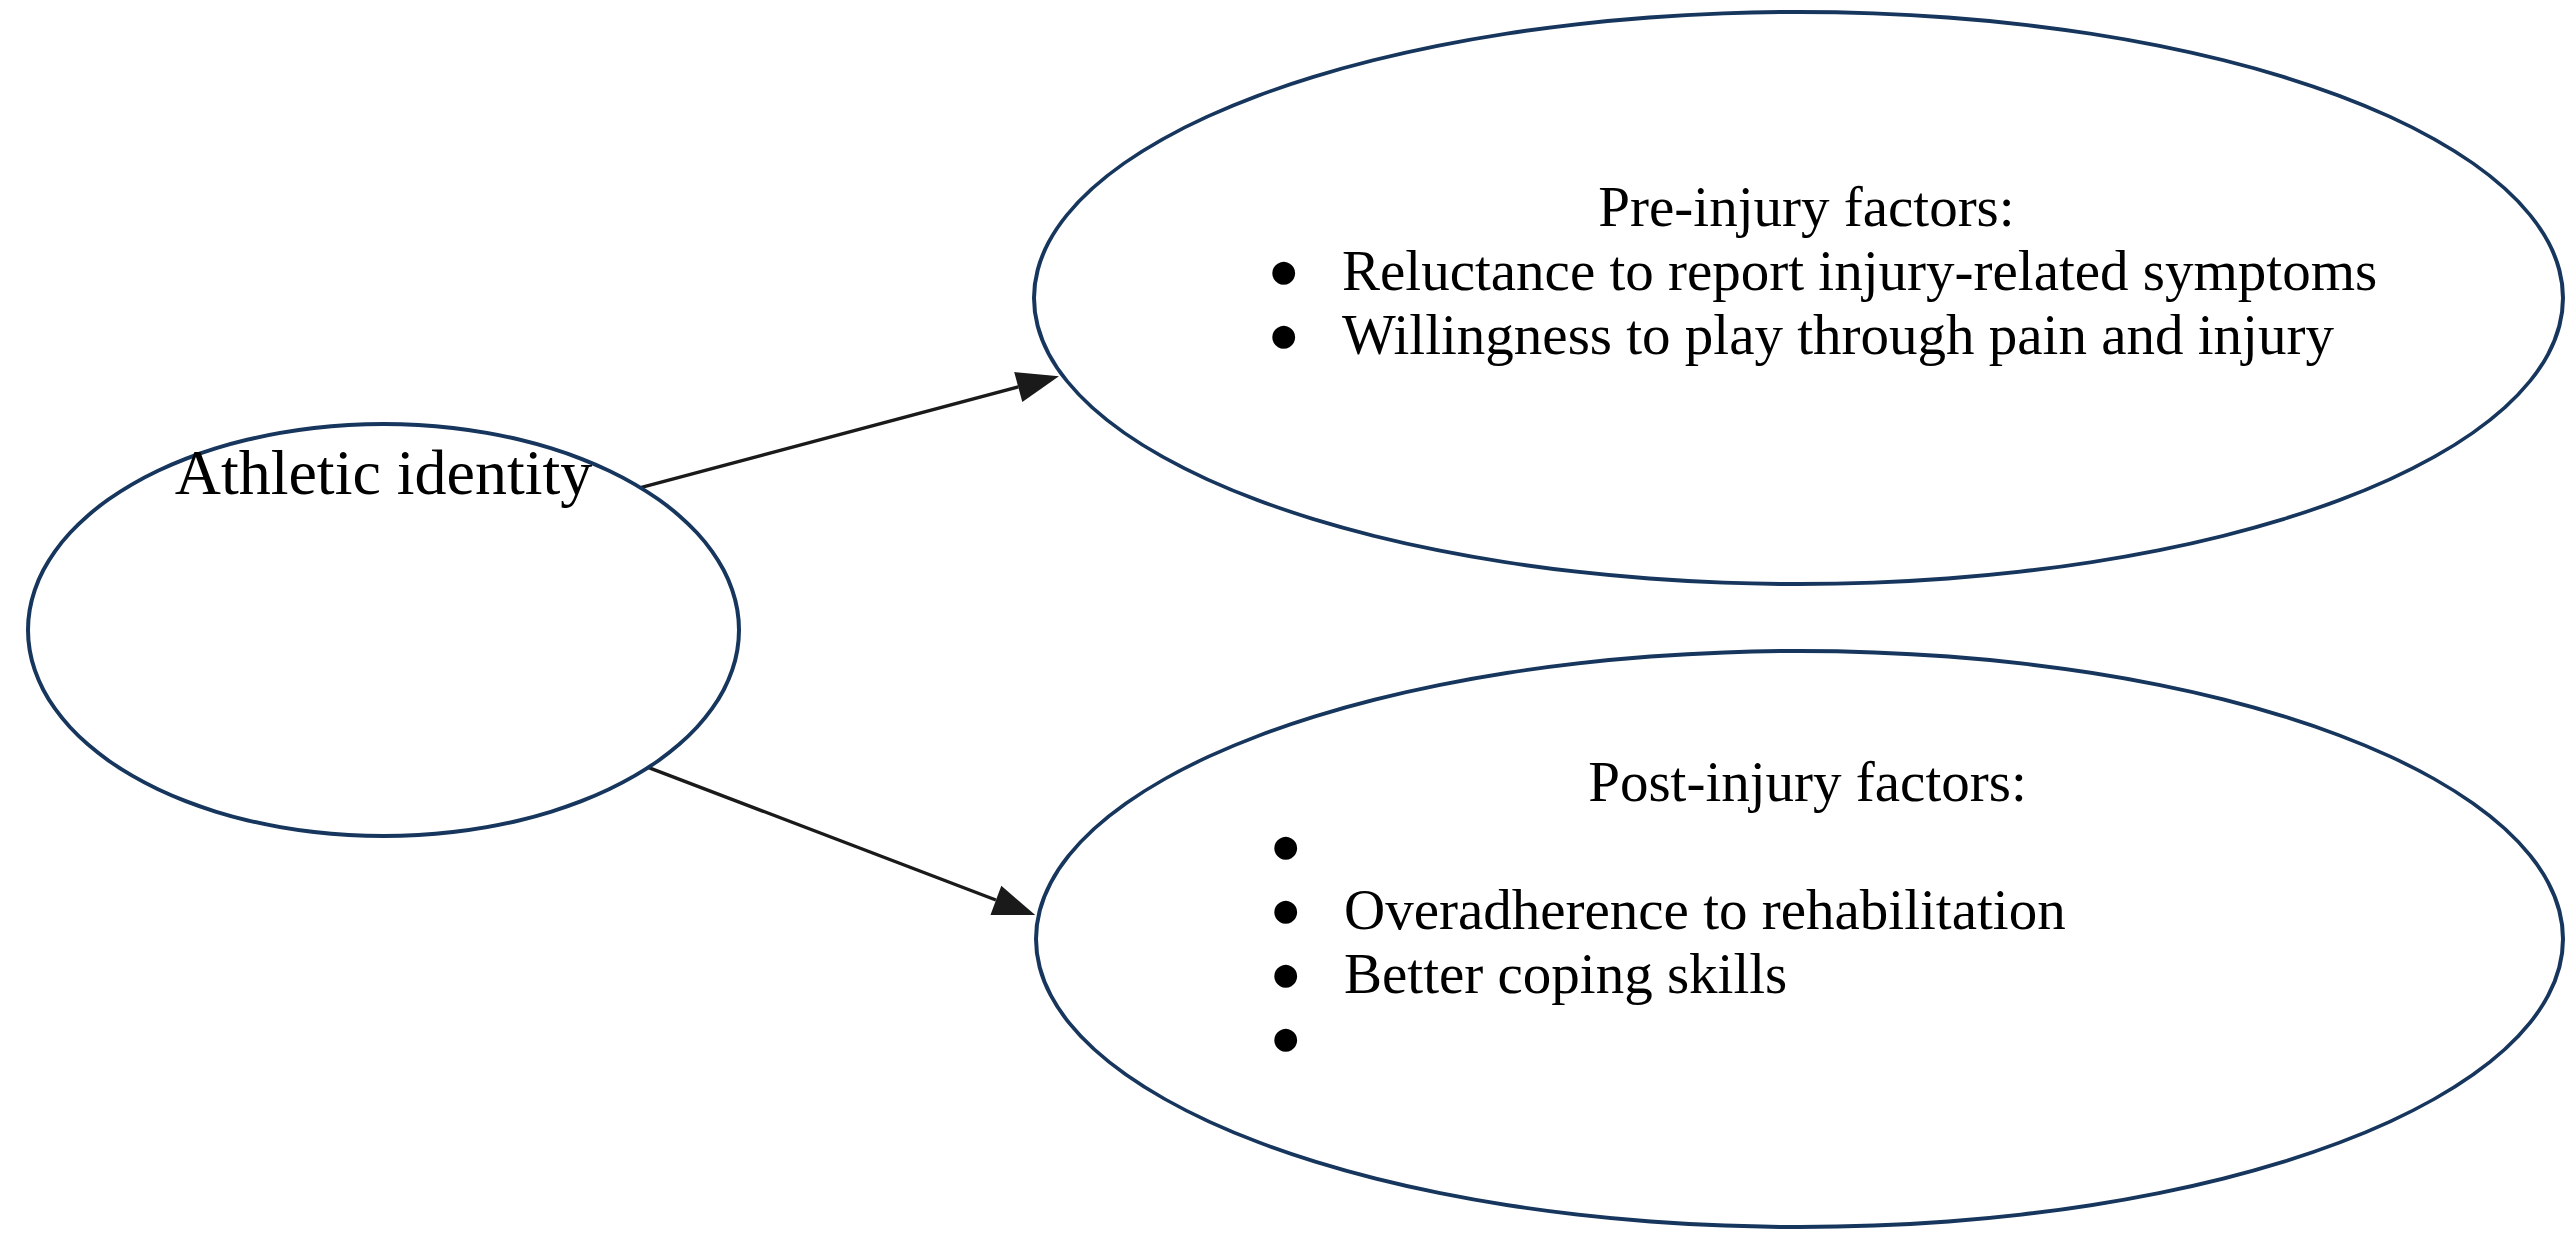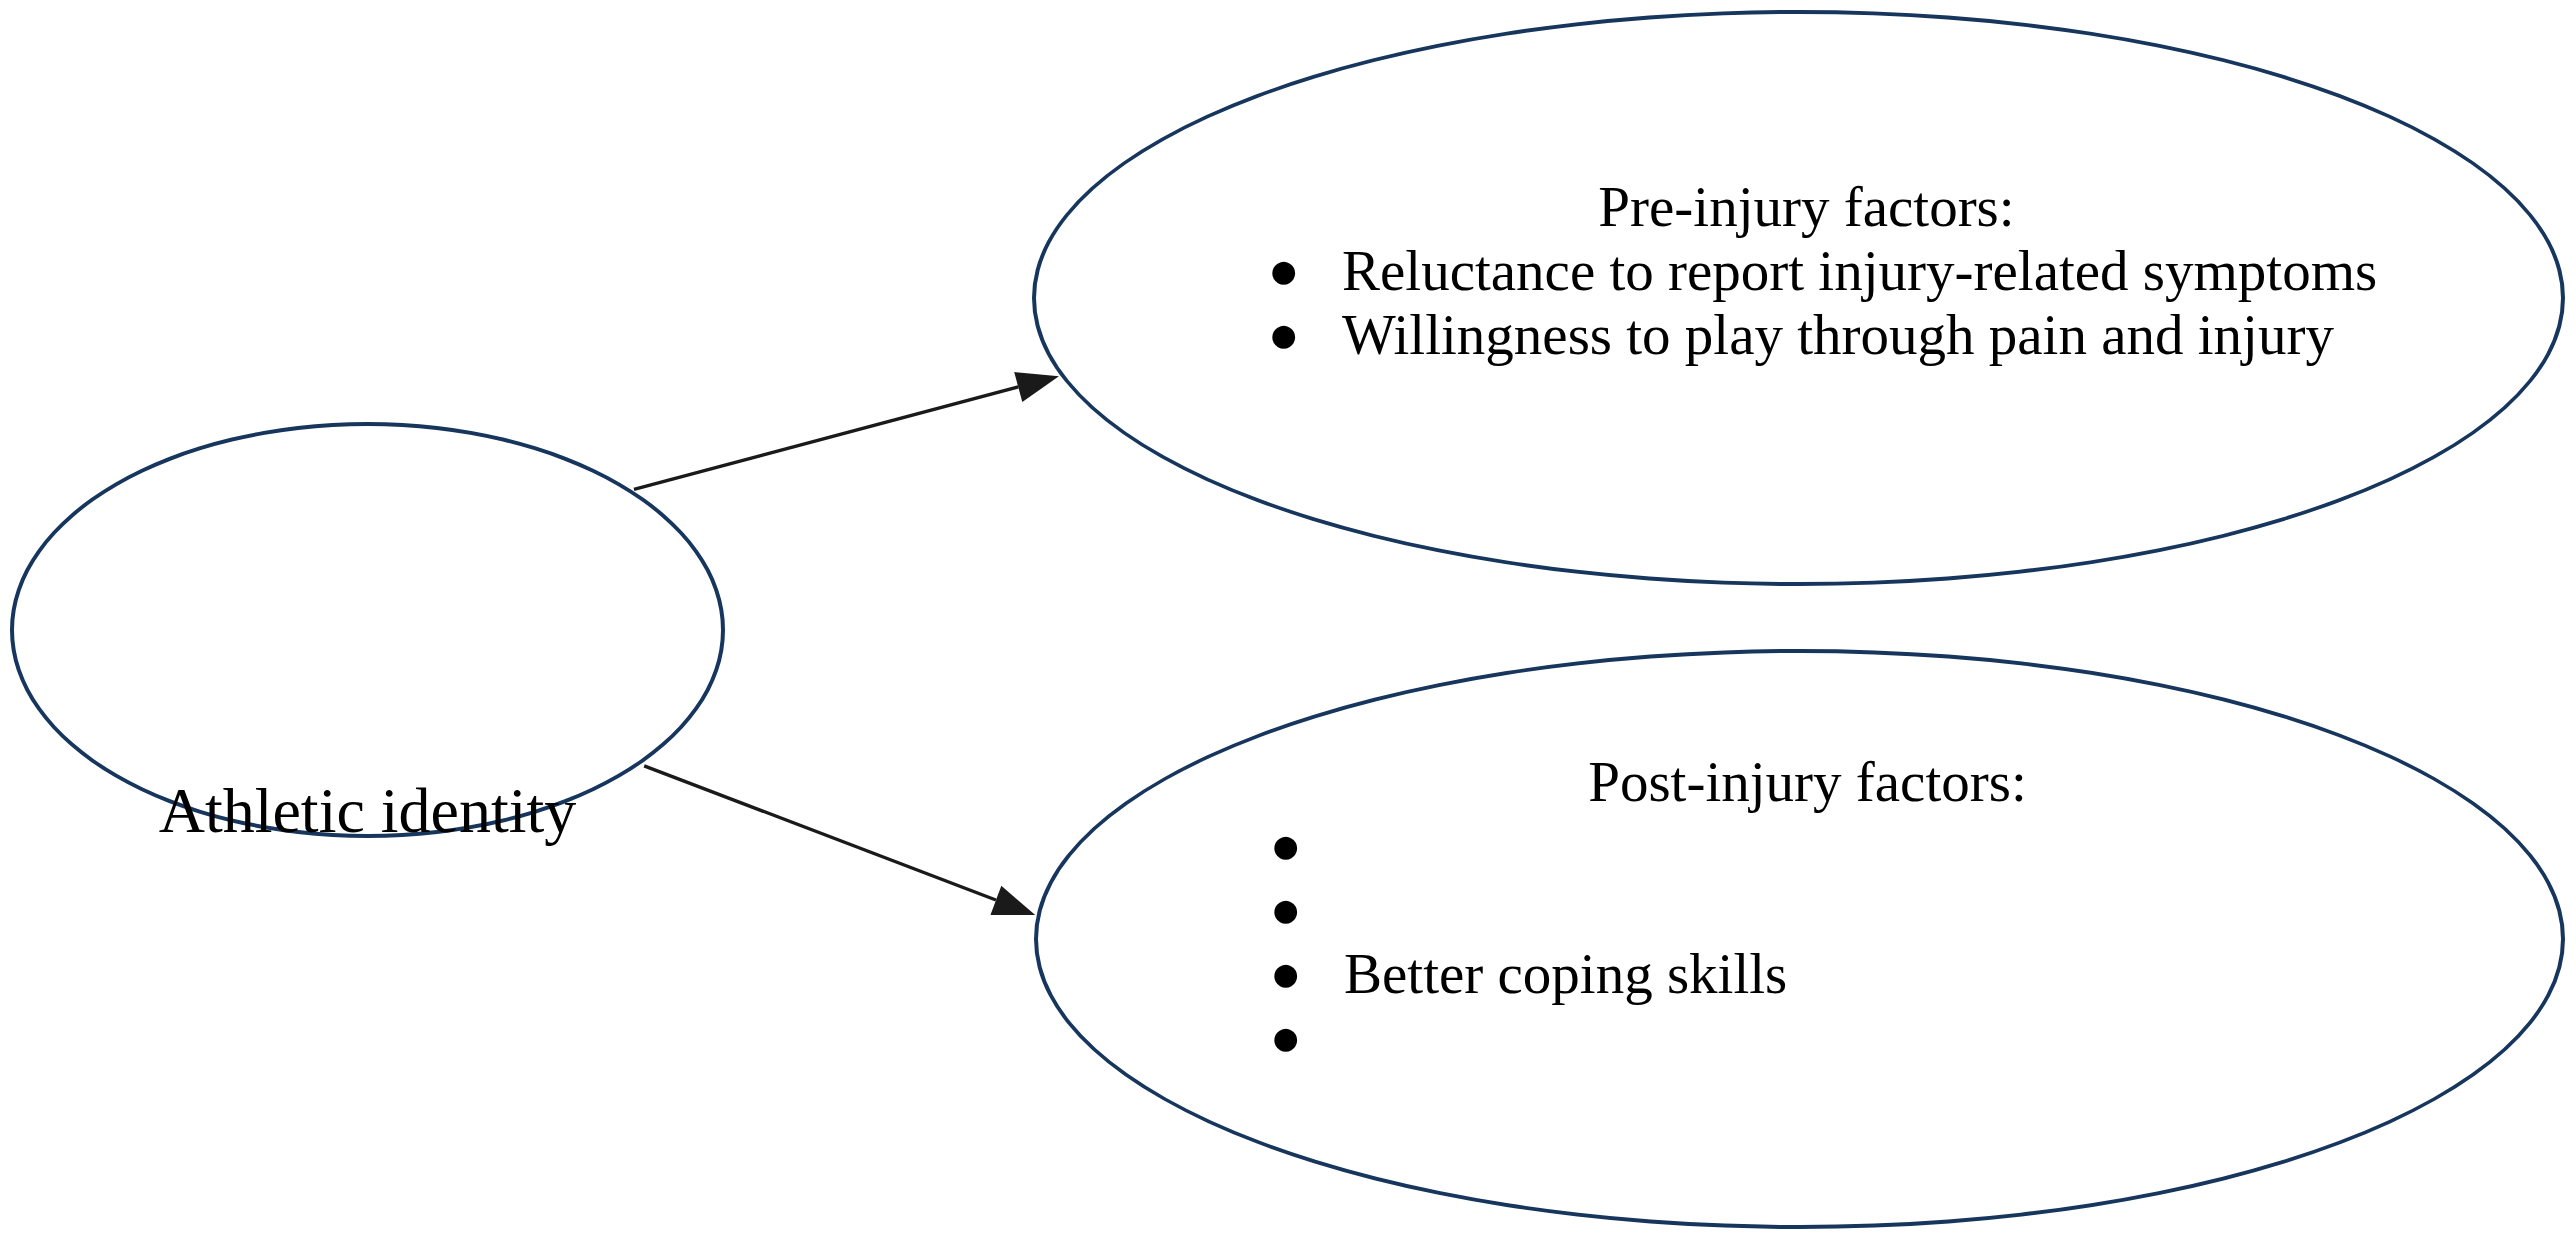--- a/index.html
+++ b/index.html
@@ -23,26 +23,26 @@
     height: 1245px;
     background: var(--background);
   }
   .ellipse {
     position: absolute;
     border: 4.7px solid var(--ellipse-border);
     border-radius: 50%;
     background: var(--background);
   }
   .central-node {
-    left: 10px;
+    left: 26px;
     top: 422px;
     width: 715px;
     height: 416px;
     display: flex;
-    align-items: flex-end;
+    align-items: flex-start;
     justify-content: center;
   }
   .central-node .label {
     font-size: 64px;
     line-height: 1.1;
     transform: translateY(12.2px);
     white-space: nowrap;
   }
   .factor-node-pre {
     left: 1032px;
@@ -144,20 +144,21 @@
 
   <div class="ellipse factor-node-post">
     <div class="node-content">
       <div class="node-title">Post-injury factors:</div>
       <ul class="bullet-list">
         <li>
           <span class="bullet-glyph">●</span>
         </li>
         <li>
           <span class="bullet-glyph">●</span>
+          <span class="bullet-text">Overadherence to rehabilitation</span>
         </li>
         <li>
           <span class="bullet-glyph">●</span>
           <span class="bullet-text">Better coping skills</span>
         </li>
         <li>
           <span class="bullet-glyph">●</span>
         </li>
       </ul>
     </div>

